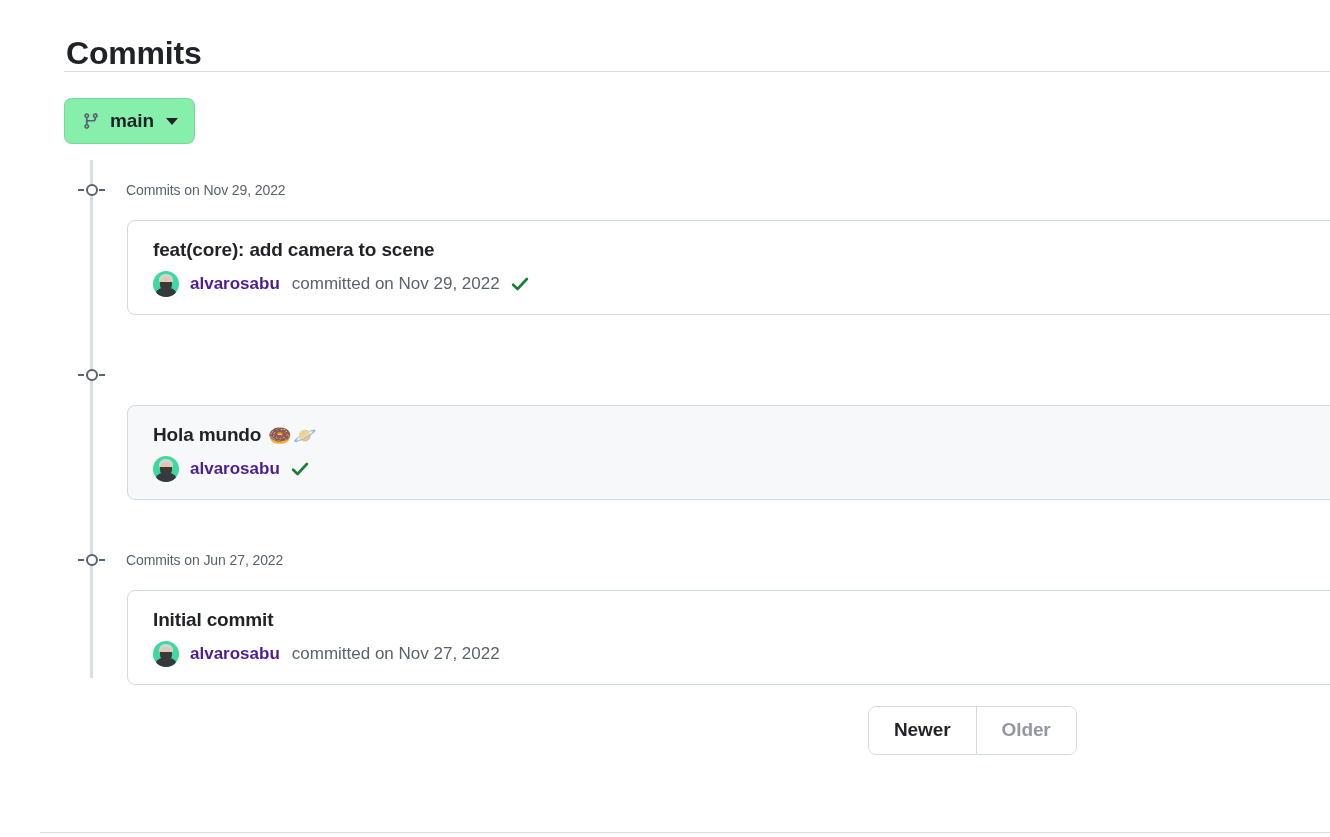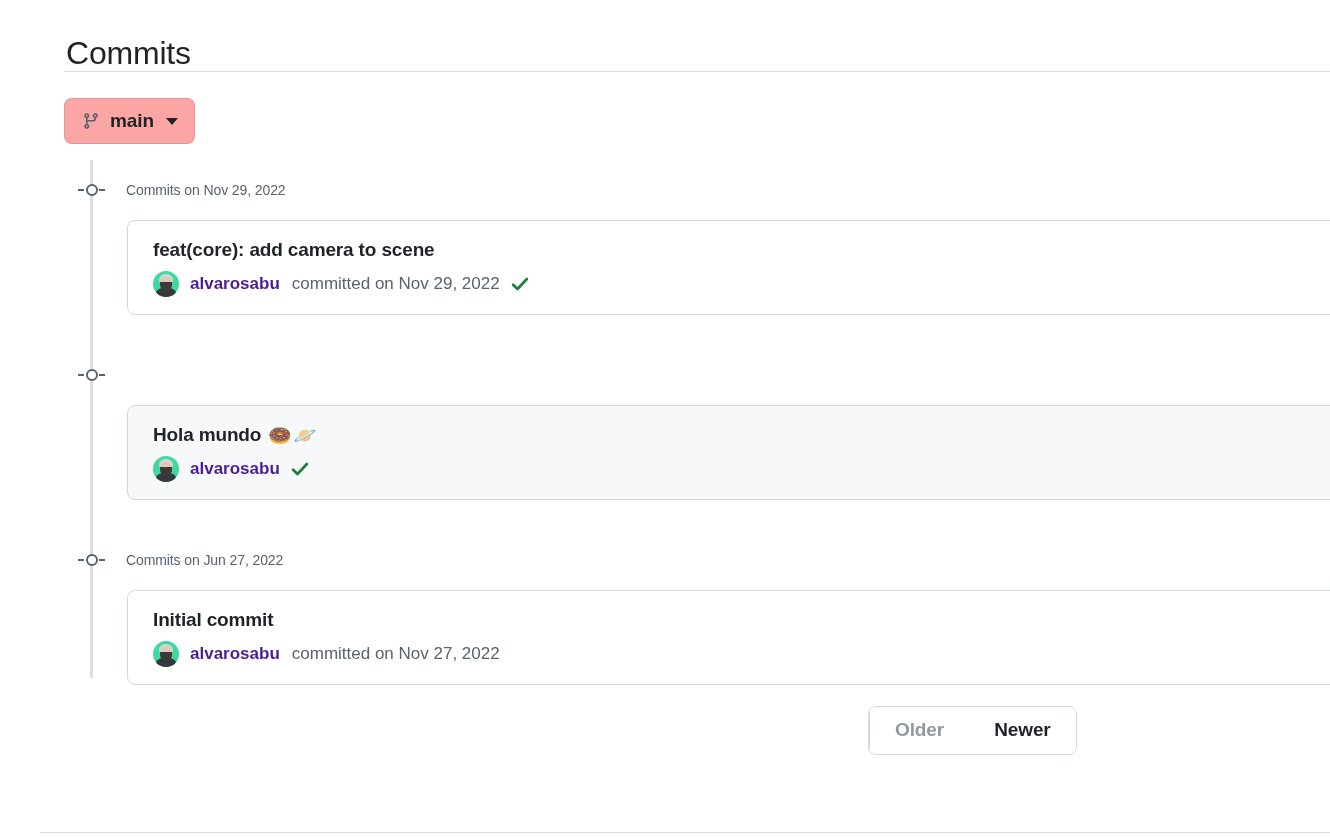--- a/index.html
+++ b/index.html
@@ -21,21 +21,21 @@
     height: 837px;
   }
 
   
   .page-title {
     position: absolute;
     left: 66px;
     top: 12px;
     font-size: 32px;
     line-height: 40px;
-    font-weight: 400;
+    font-weight: 700;
     color: #1f2328;
     letter-spacing: -0.2px;
   }
 
   .header-divider {
     position: absolute;
     left: 64px;
     top: 71px;
     right: 0;
     height: 1px;
@@ -45,21 +45,21 @@
   
   .branch-button {
     position: absolute;
     left: 64px;
     top: 98px;
     height: 46px;
     display: flex;
     align-items: center;
     gap: 10px;
     padding: 0 16px 0 17px;
-    background: #fca5a5;
+    background: #86efac;
     border: 1px solid rgba(31,35,40,0.12);
     border-radius: 8px;
     cursor: pointer;
   }
   .branch-icon { display: flex; align-items: center; color: #59636e; }
   .branch-label {
     font-size: 19px;
     font-weight: 600;
     color: #1f2328;
     letter-spacing: -0.1px;
@@ -372,19 +372,19 @@
               </span>
               <span class="author">alvarosabu</span>
               <span class="committed-text">committed on Nov 27, 2022</span>
             </div>
           </div>
         </div>
       </div>
   </div>
 
   <div class="pagination">
+    <button class="pg-btn active">Newer</button>
     <button class="pg-btn disabled">Older</button>
-    <button class="pg-btn active">Newer</button>
   </div>
 
   <div class="footer-divider"></div>
 
 </div>
 
 </body></html>

